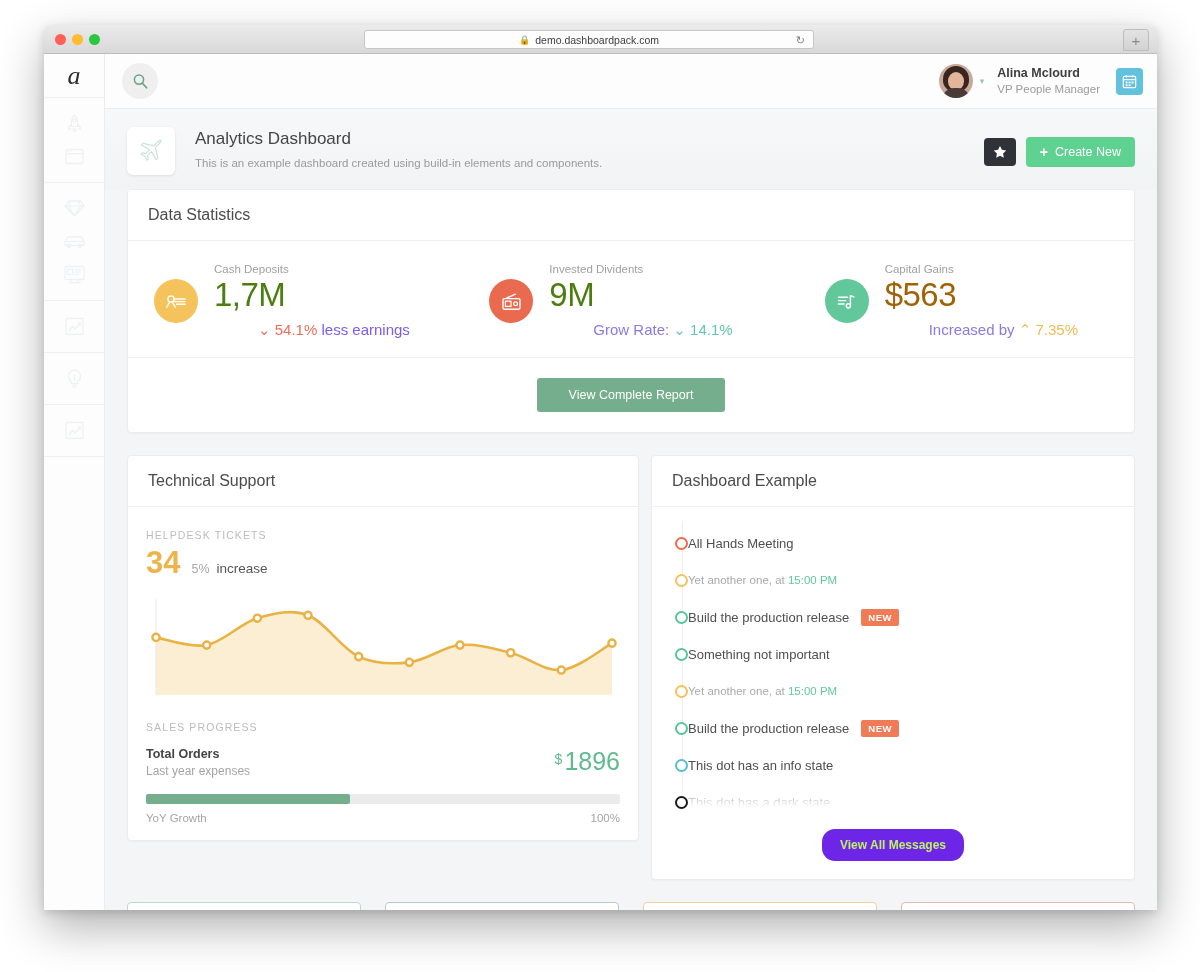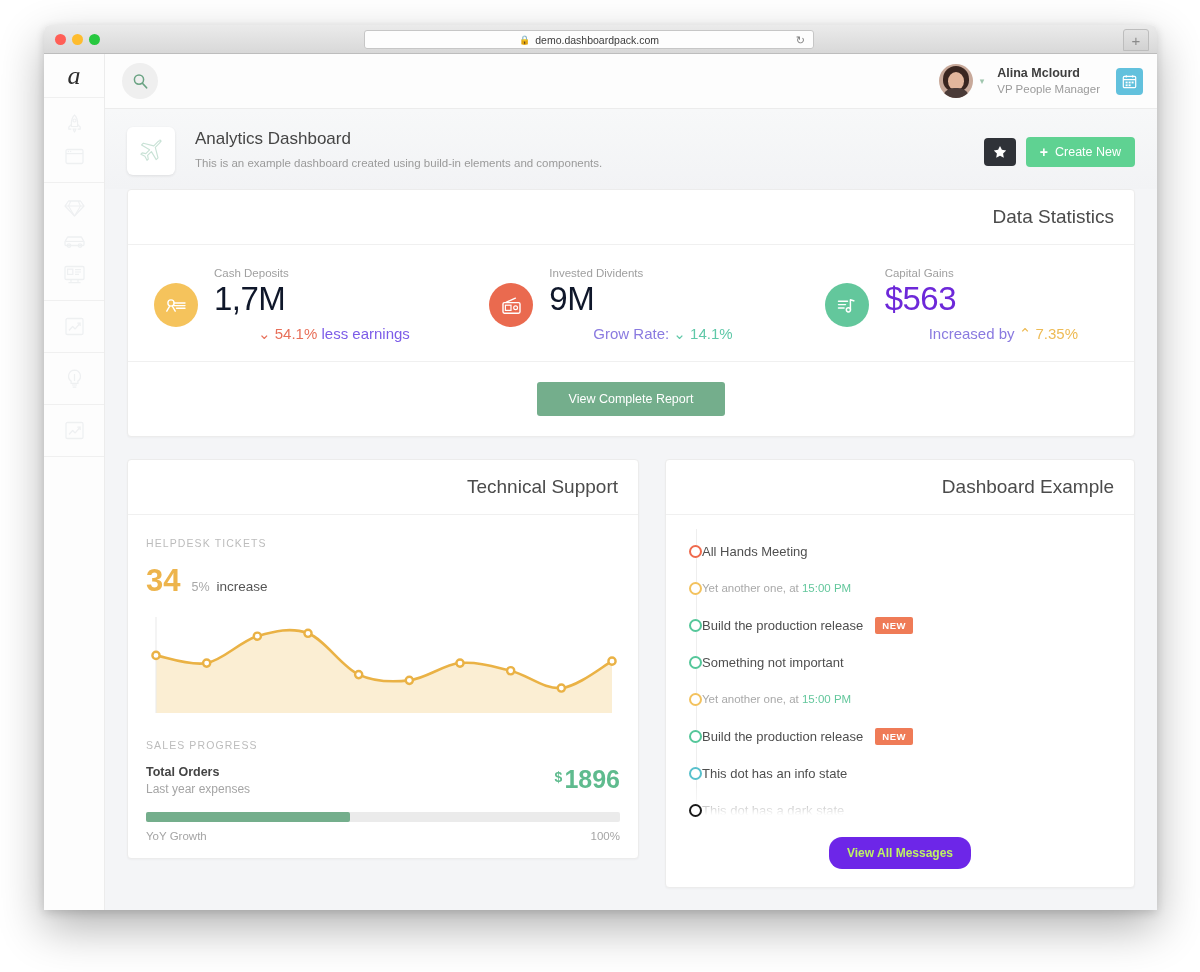--- a/index.html
+++ b/index.html
@@ -121,67 +121,66 @@
   }
   .createbtn .plus { font-size:14px; font-weight:bold; }
 
   .body-area { padding: 0 22px; }
 
   .card {
     background:#fff; border:1px solid #ececec; border-radius:4px;
     box-shadow:0 1px 2px rgba(0,0,0,.03);
   }
   .card-head {
-    padding: 16px 20px; font-size:19px; color:#4b4b4b;
+    padding: 16px 20px; font-size:16px; color:#4b4b4b;
     border-bottom:1px solid #f0f0f0;
-    text-align:right;
   }
 
   
   .stats-row { display:flex; padding: 22px 0 18px 0; align-items: flex-end; }
   .stat { flex:1; display:flex; align-items:flex-start; padding-left: 26px; }
   .stat-ico {
     width:44px; height:44px; border-radius:50%; flex:none; margin-top:16px;
     display:flex; align-items:center; justify-content:center;
   }
   .stat-txt { margin-left:16px; }
   .stat-label { font-size:11.5px; color:#a0a0a0; }
-  .stat-value { font-size:33px; color:#0f172a; line-height:1.18; margin-top:1px; letter-spacing:-.5px; }
+  .stat-value { font-size:33px; color:#4d7c0f; line-height:1.18; margin-top:1px; letter-spacing:-.5px; }
   .stat-foot { font-size:15px; margin-top:6px;margin-left:44px; }
   .stat-foot .dn { color:#e8705a; }
   .stat-foot .lbl { color:#7c5ce8; }
   .stat-foot .tl { color:#8a7ae0; }
   .stat-foot .pc-g { color:#5fc8a8; }
   .stat-foot .pc-y { color:#eebb55; }
   .report-zone {
     border-top:1px solid #f0f0f0; padding: 20px 0; text-align:center;
   }
   .report-btn {
     background:#74ae8c; color:#fff; border:none; border-radius:3px;
     padding:10px 32px; font-size:12.5px; cursor:pointer;
     font-family:"Liberation Sans", sans-serif;
   }
 
   
-  .two-col { display:flex; gap:26px; margin-top:22px; }
+  .two-col { display:flex; gap:12px; margin-top:22px; }
   .col { flex:1; }
 
   .ts-body { padding: 22px 18px 0 18px; }
   .mini-label { font-size:10.5px; color:#bcbcbc; letter-spacing:1.1px; }
-  .tick-row { display:flex; align-items:baseline; margin-top:14px; }
+  .tick-row { display:flex; align-items:baseline; margin-top:4px; }
   .tick-num { font-size:31px; color:#edb44c; font-weight:bold; }
   .tick-pct { font-size:12.5px; color:#a8a8a8; margin-left:11px; }
   .tick-word { font-size:13.5px; color:#555; margin-left:7px; }
   .chart-wrap { position:relative; margin-top: 10px; height: 112px; }
 
   .sales-head { padding: 18px 18px 0 18px; }
   .orders-row { display:flex; align-items:flex-start; padding: 14px 18px 0 18px; }
   .ord-t { font-size:12.5px; font-weight:bold; color:#444; }
   .ord-s { font-size:12px; color:#a5a5a5; margin-top:3px; }
-  .ord-amt { margin-left:auto; font-size:25px; color:#5fbb8e;font-weight:bold; }
+  .ord-amt { margin-left:auto; font-size:25px; color:#5fbb8e; }
   .ord-amt .cur { font-size:14px; vertical-align: 6px; margin-right:2px; }
   .bar-track { margin: 16px 18px 0 18px; height:10px; background:#ebebeb; border-radius:2px; }
   .bar-fill { height:10px; background:#74ae8c; border-radius:2px; }
   .bar-foot { display:flex; padding: 8px 18px 16px 18px; font-size:11.5px; color:#a5a5a5; }
   .bar-foot .right { margin-left:auto; }
 
   
   .tl-body { position:relative; padding: 18px 0 0 0; height: 312px; overflow:hidden; }
   .tl-line { position:absolute; left:30px; top:14px; bottom:0; width:1px; background:#eeeeee; }
   .tl-item { display:flex; align-items:center; height: 37px; padding-left: 23px; }
@@ -420,21 +419,21 @@
               <div class="stat">
                 <div class="stat-ico" style="background:#63c79c">
                   <svg width="21" height="19" viewBox="0 0 21 19">
                     <path d="M2.5 5.2h9M2.5 8.6h7M2.5 12h5.6" stroke="#fff" stroke-width="1.45" stroke-linecap="round"></path>
                     <path d="M14.4 13.4V3.8l4 1.2" fill="none" stroke="#fff" stroke-width="1.45" stroke-linejoin="round"></path>
                     <circle cx="12.4" cy="13.8" r="2.1" fill="none" stroke="#fff" stroke-width="1.45"></circle>
                   </svg>
                 </div>
                 <div class="stat-txt">
                   <div class="stat-label">Capital Gains</div>
-                  <div class="stat-value" style="color:#6d28d9">$563</div>
+                  <div class="stat-value" style="color:#a16207">$563</div>
                   <div class="stat-foot">
                     <span class="tl">Increased by</span>
                     <span class="pc-y">⌃</span>
                     <span class="pc-y">7.35%</span>
                   </div>
                 </div>
               </div>
 
             </div>
 

